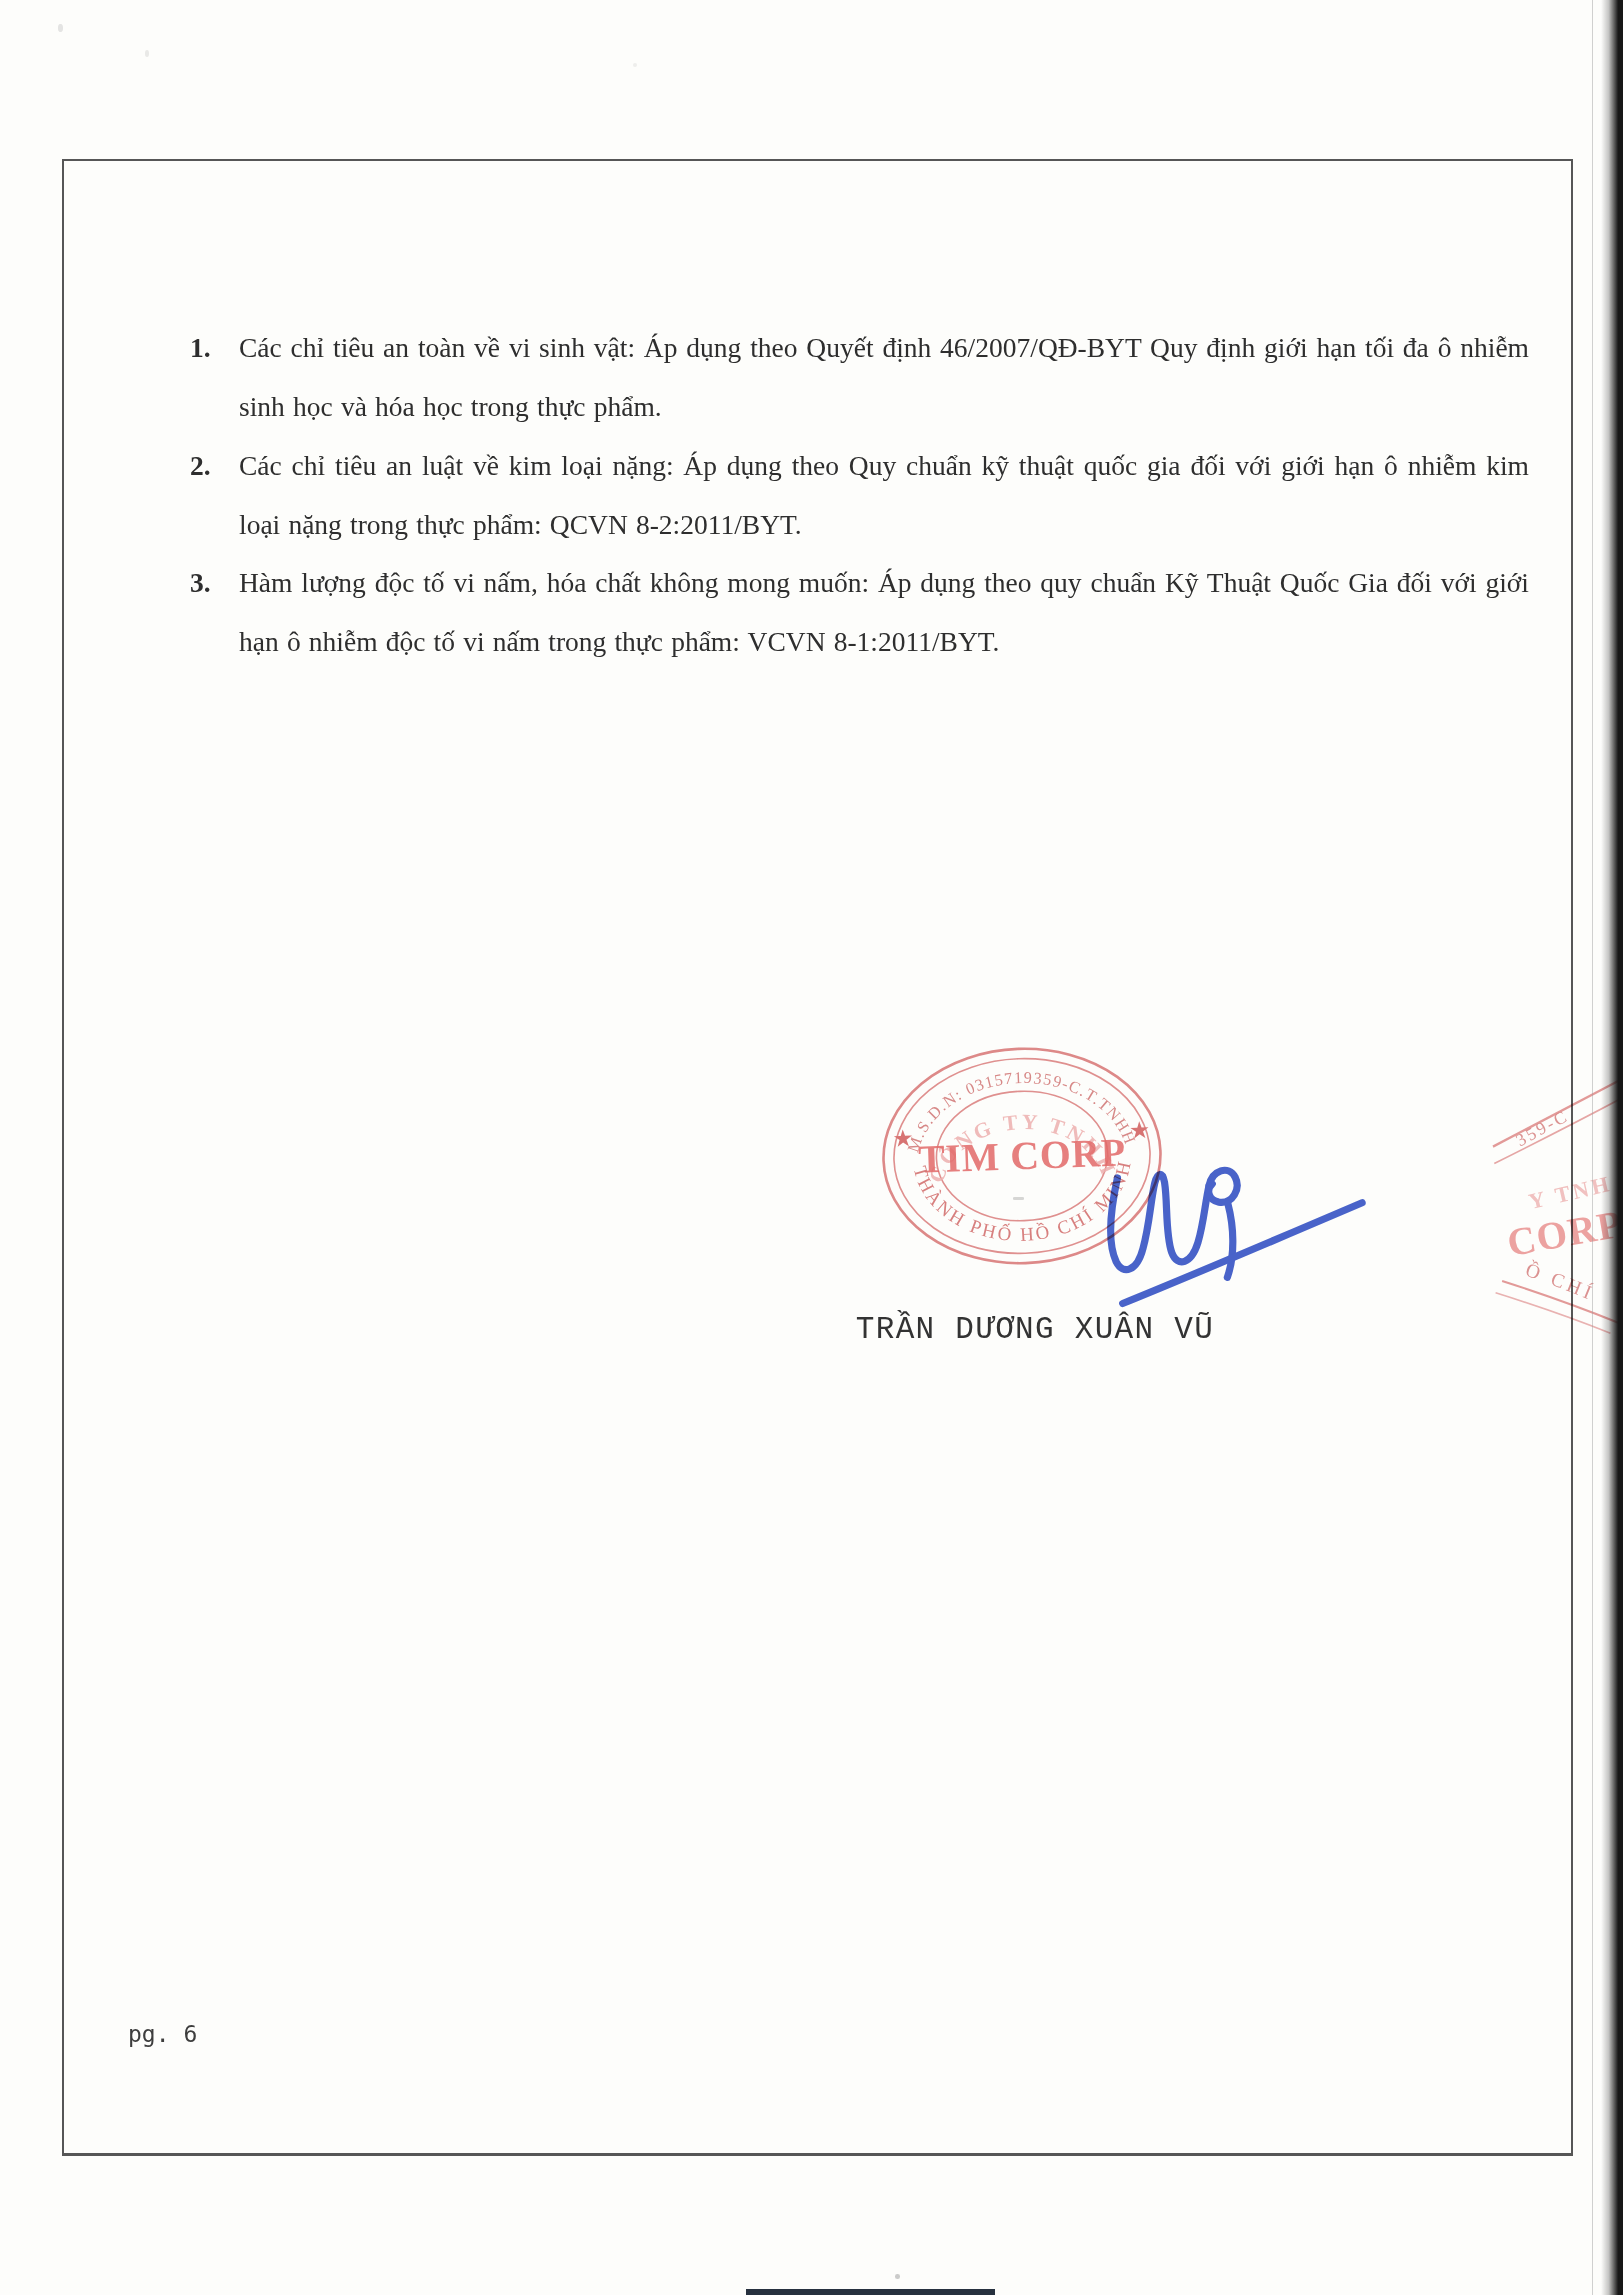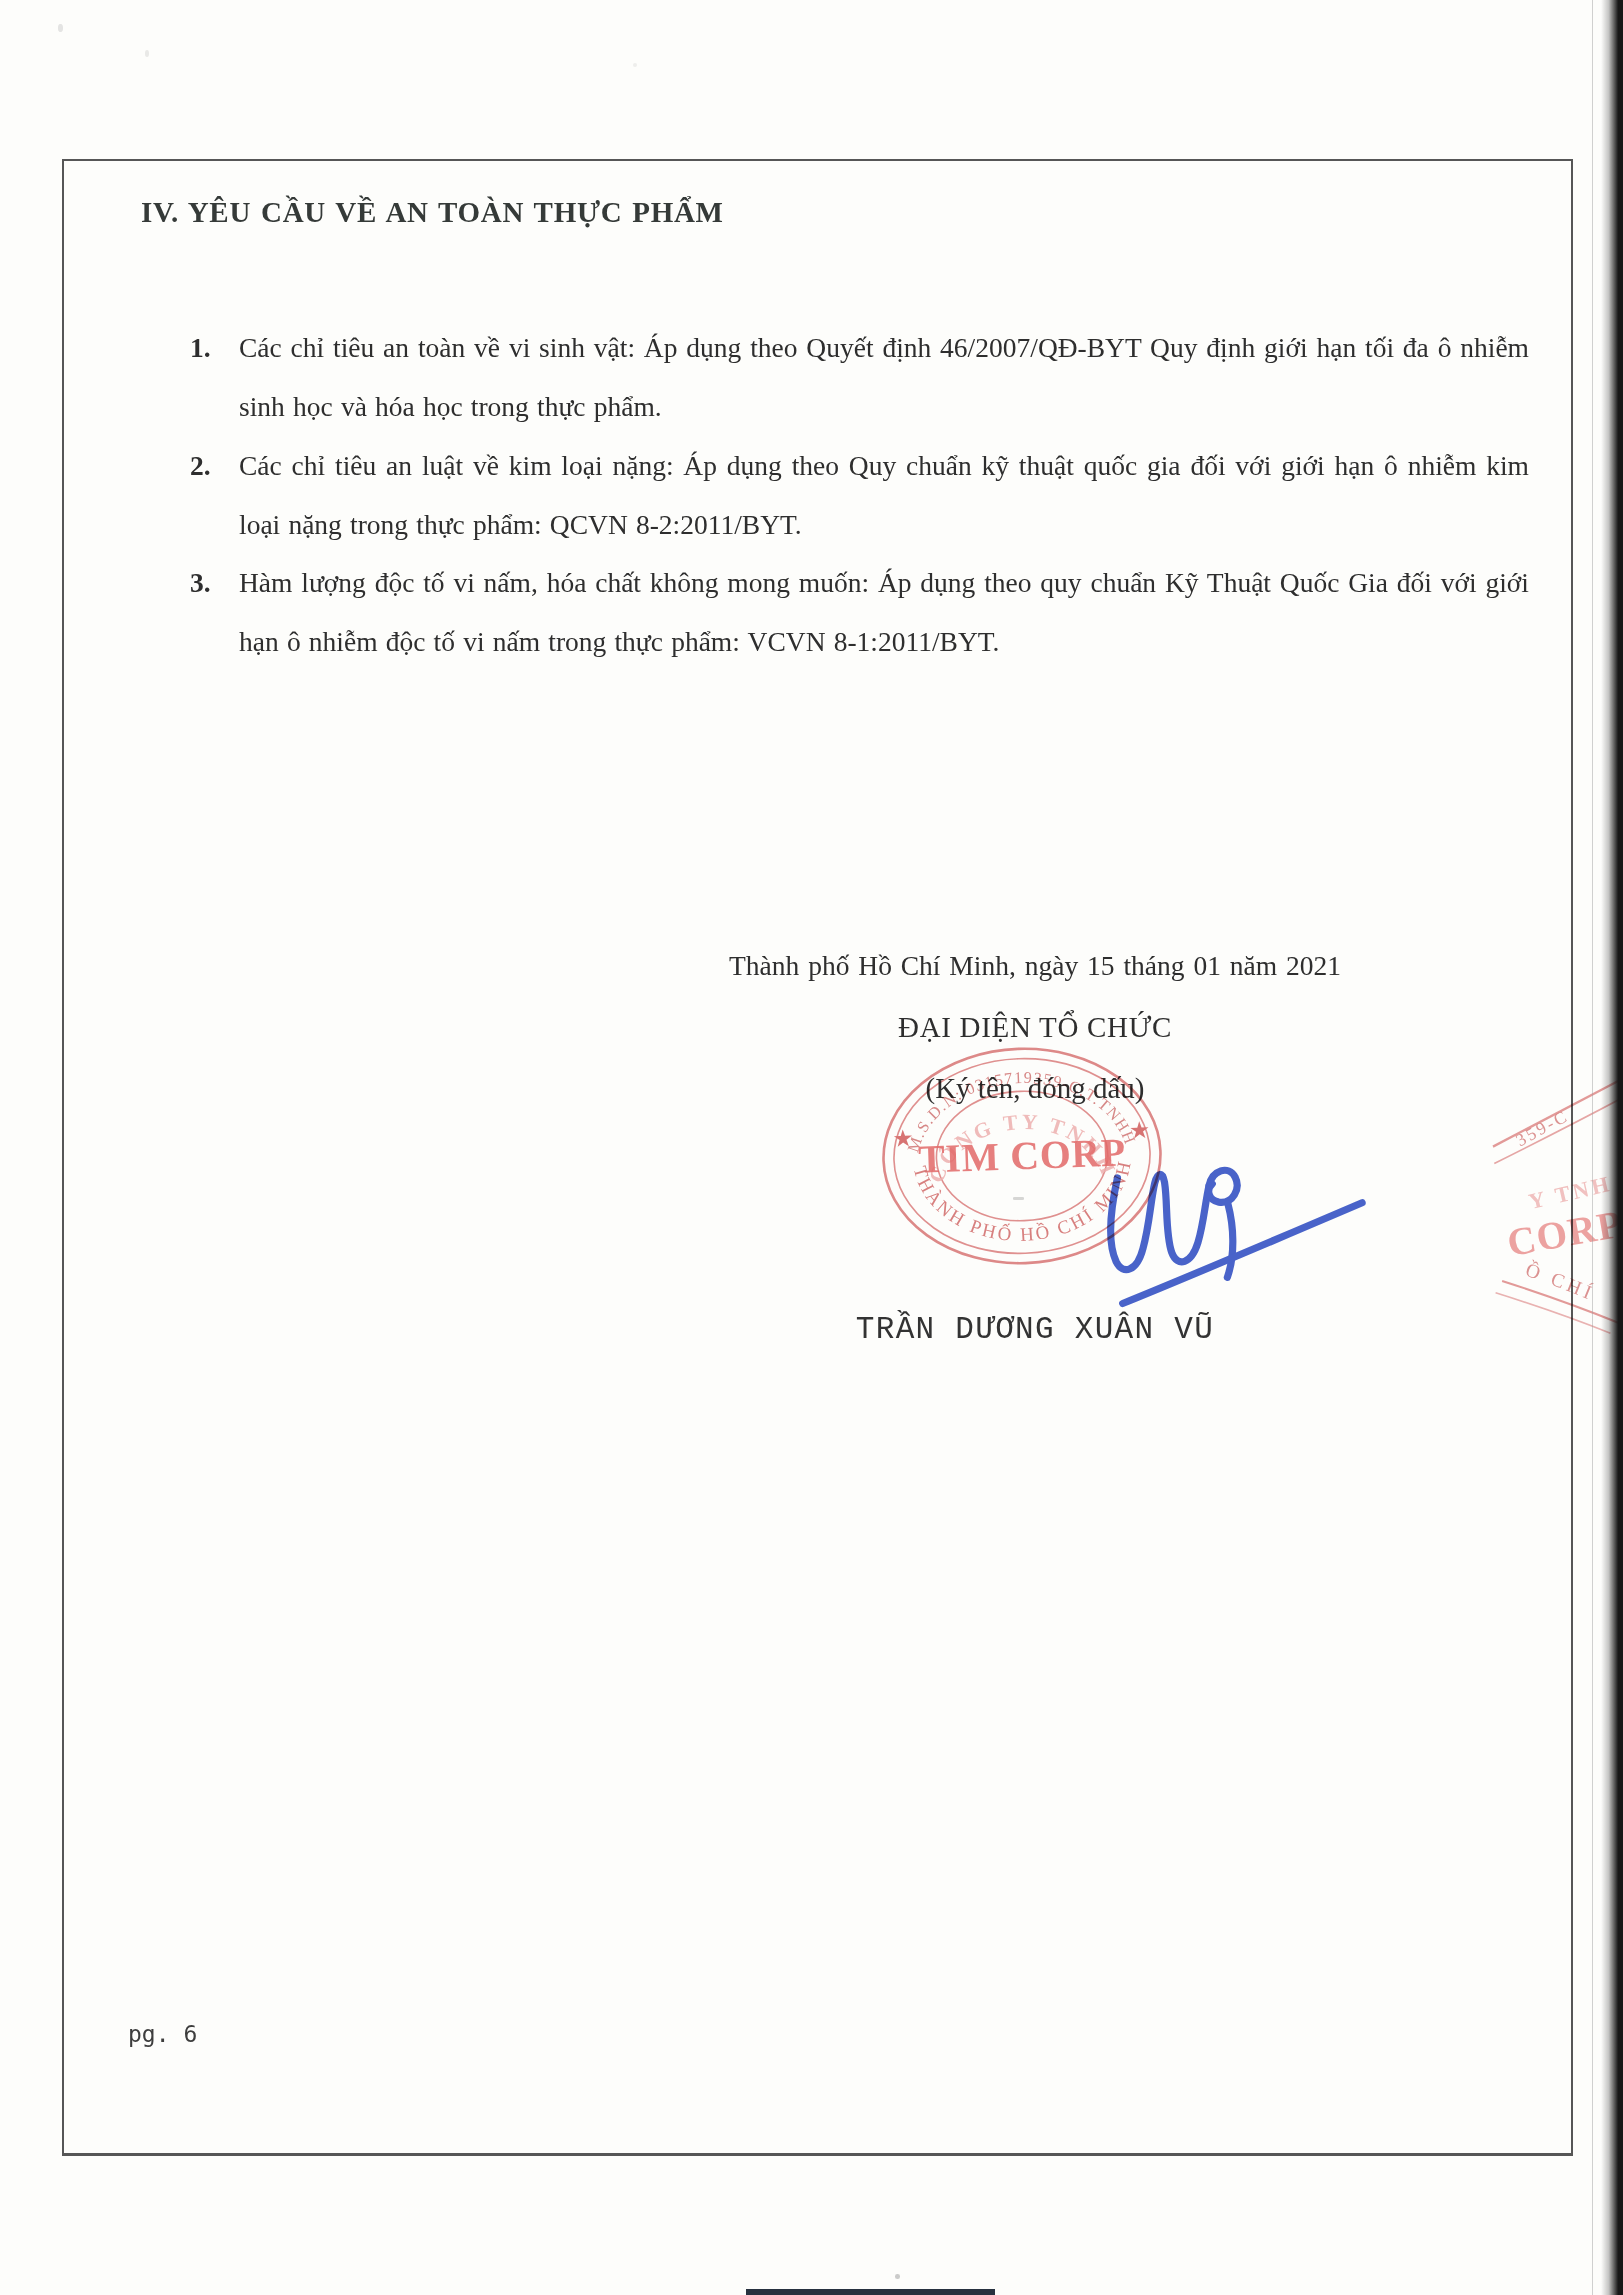--- a/index.html
+++ b/index.html
@@ -49,42 +49,36 @@
 <div class="page">
 
   <div class="frame"></div>
 
   <div class="speck" style="left:58px;top:23.6px;width:4.6px;height:8.5px;opacity:.25;"></div>
   <div class="speck" style="left:145px;top:50px;width:3.9px;height:6.5px;opacity:.2;"></div>
   <div class="speck" style="left:633px;top:63px;width:3.9px;height:3.9px;opacity:.15;"></div>
   <div class="speck" style="left:1013px;top:1197px;width:10.5px;height:3.3px;opacity:.4;border-radius:1.3px;"></div>
   <div class="speck" style="left:895px;top:2274px;width:4.6px;height:4.6px;opacity:.5;"></div>
 
-  <div class="abs title">IV. YÊU CẦU VỀ AN TOÀN THỰC PHẨM</div>
 
 
   <div class="abs bodytext item" style="top:318px;">
     <span class="item-num">1.</span>
     <div class="item-text"><span class="lead">Các chỉ tiêu an toàn về vi sinh vật:</span><span> Áp dụng theo Quyết định 46/2007/QĐ-BYT Quy định giới hạn tối đa ô nhiễm sinh học và hóa học trong thực phẩm.</span></div>
   </div>
   <div class="abs bodytext item" style="top:436px;">
     <span class="item-num">2.</span>
     <div class="item-text"><span class="lead">Các chỉ tiêu an luật về kim loại nặng:</span><span> Áp dụng theo Quy chuẩn kỹ thuật quốc gia đối với giới hạn ô nhiễm kim loại nặng trong thực phẩm: QCVN 8-2:2011/BYT.</span></div>
   </div>
   <div class="abs bodytext item" style="top:553px;">
     <span class="item-num">3.</span>
     <div class="item-text"><span class="lead">Hàm lượng độc tố vi nấm, hóa chất không mong muốn:</span><span> Áp dụng theo quy chuẩn Kỹ Thuật Quốc Gia đối với giới hạn ô nhiễm độc tố vi nấm trong thực phẩm: VCVN 8-1:2011/BYT.</span></div>
   </div>
 
 
-  <div class="abs closing">
-    <div class="date-line">Thành phố Hồ Chí Minh, ngày 15 tháng 01 năm 2021</div>
-    <div class="rep-line">ĐẠI DIỆN TỔ CHỨC</div>
-    <div class="sign-instr">(Ký tên, đóng dấu)</div>
-  </div>
 
   <svg class="abs stamp1" width="296" height="230" viewBox="0 0 452 352">
     <defs>
       <path id="p-top1" d="M 66,210 A 162,126 0 1 1 386,210"></path>
       <path id="p-mid1" d="M 104,212 A 124,94 0 0 1 348,212"></path>
       <path id="p-bot1" d="M 60,190 A 167,130 0 0 0 392,190"></path>
     </defs>
     <ellipse cx="226" cy="176" rx="212" ry="164" fill="none" stroke="#d46161" stroke-width="4" opacity="0.85"></ellipse>
     <ellipse cx="226" cy="176" rx="196" ry="149" fill="none" stroke="#d46161" stroke-width="2.5" opacity="0.8"></ellipse>
     <ellipse cx="226" cy="176" rx="131" ry="99" fill="none" stroke="#d46161" stroke-width="2.5" opacity="0.8"></ellipse>

